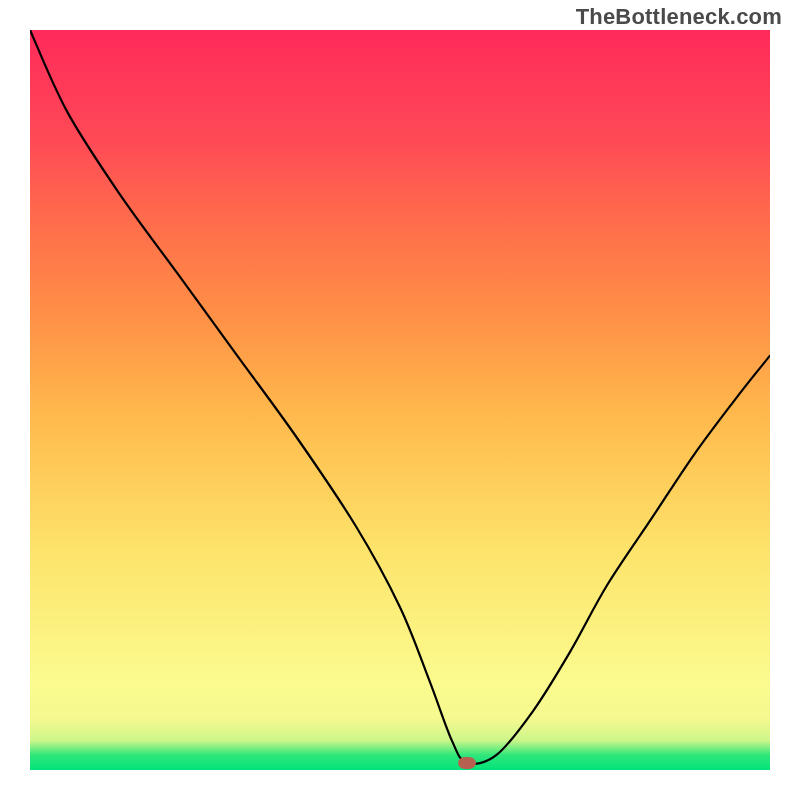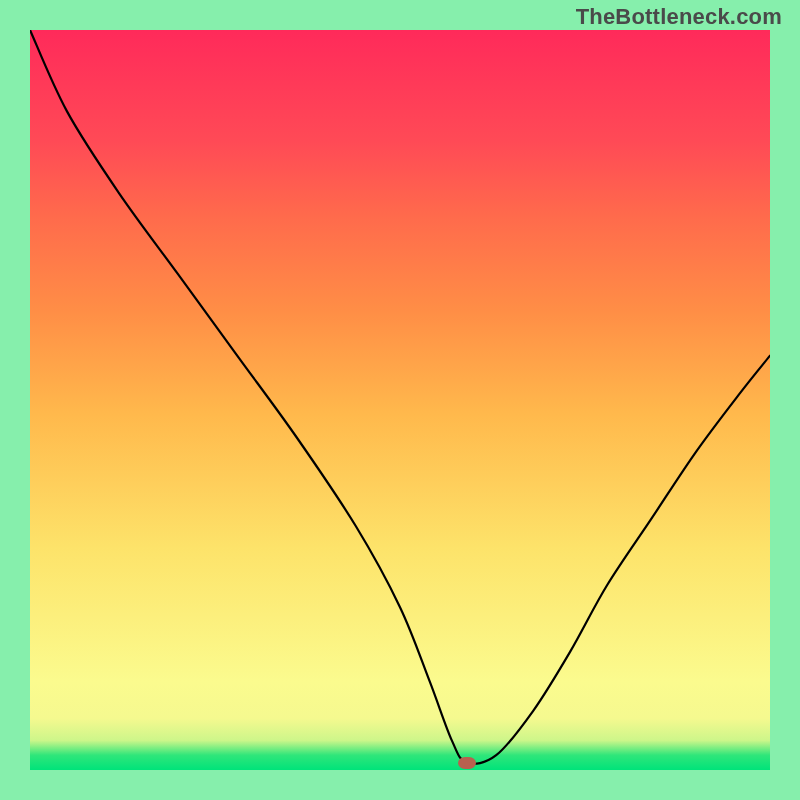--- a/index.html
+++ b/index.html
@@ -8,21 +8,21 @@
     width: 800px;
     height: 800px;
     background: #000;
     overflow: hidden;
     font-family: Arial, Helvetica, sans-serif;
   }
   .frame {
     position: relative;
     width: 800px;
     height: 800px;
-    background: #86efac;
+    background: #ffffff;
   }
   .watermark {
     position: absolute;
     top: 4px;
     right: 18px;
     color: #4a4a4a;
     font-size: 22px;
     font-weight: 600;
     letter-spacing: 0.2px;
     z-index: 10;

